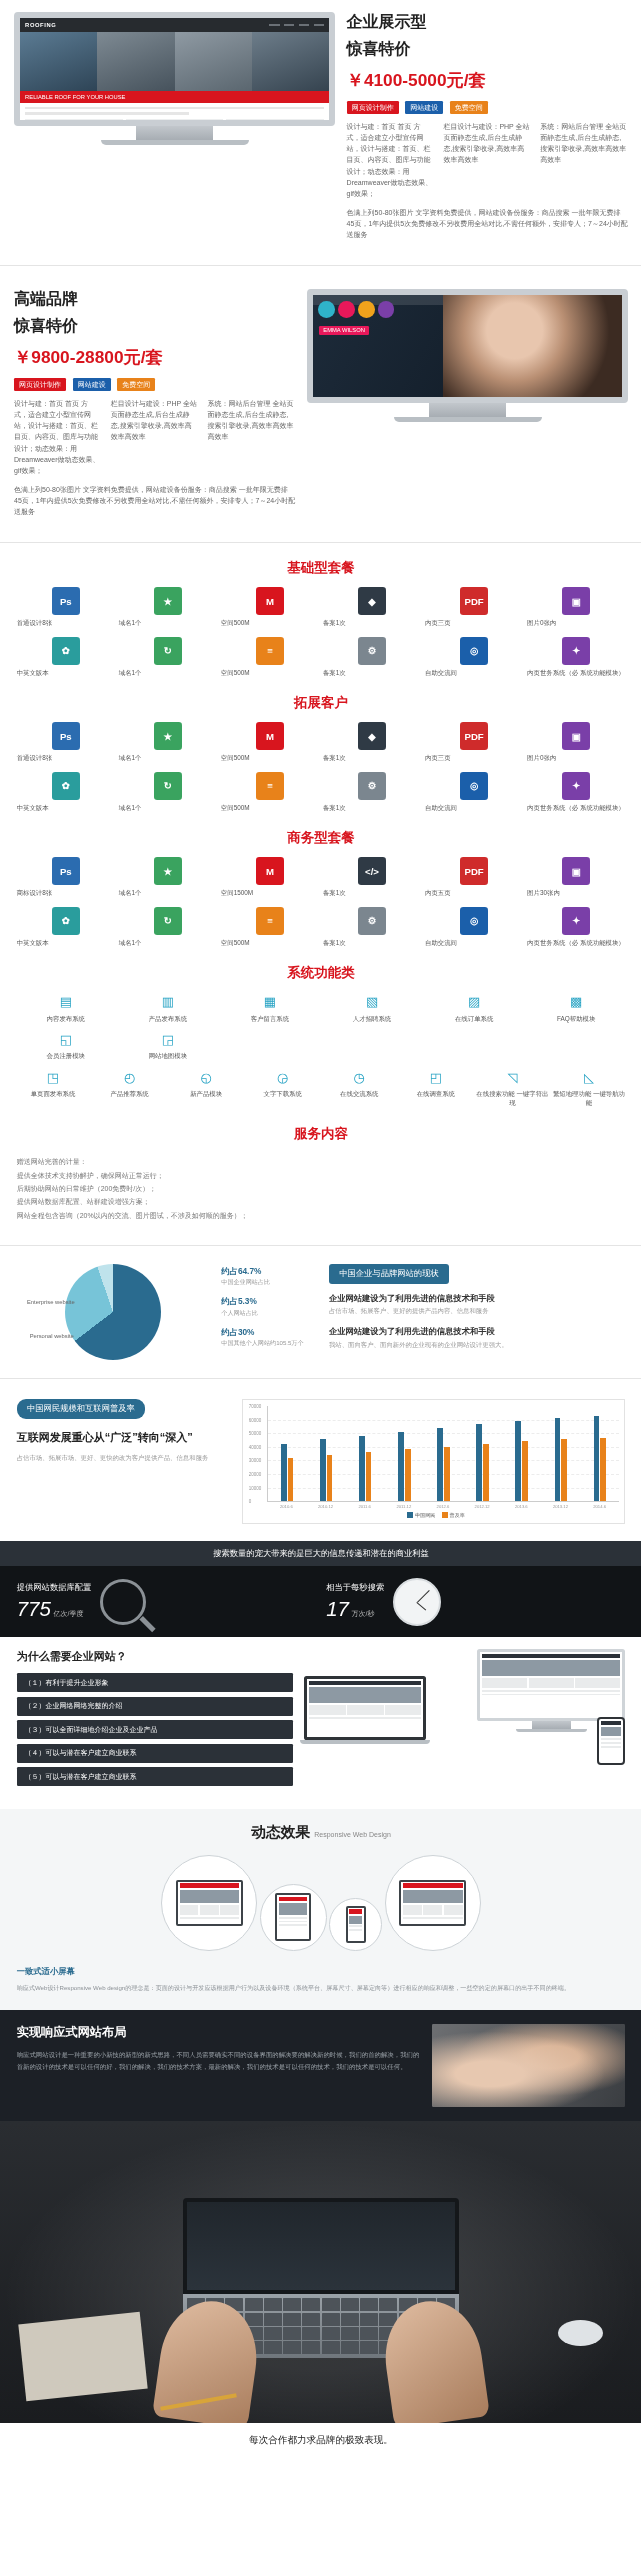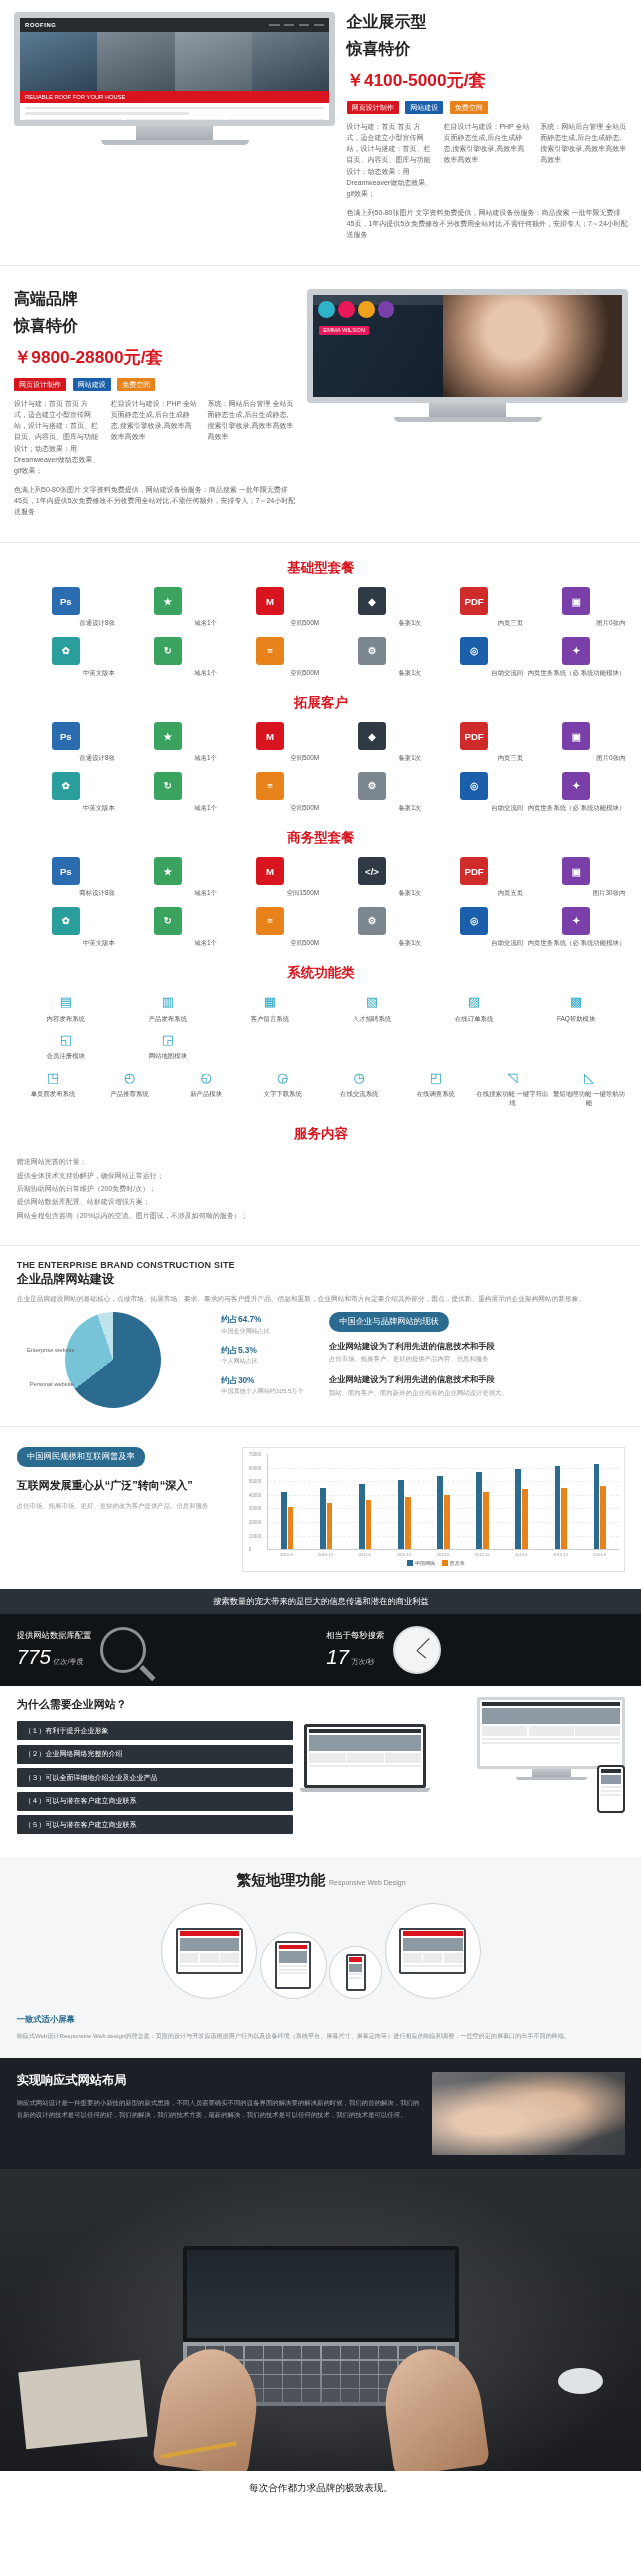--- a/index.html
+++ b/index.html
@@ -90,21 +90,21 @@
 
   
   .pkg-title {
     text-align:center; color:#d8151e; font-size:13.5px; font-weight:bold;
     margin:16.7px 0 10.3px 0;
   }
   .icon-grid {
     display:grid; grid-template-columns:repeat(6,1fr);
     gap:9px 3.9px; padding:0 16.7px;
   }
-  .icon-cell { text-align:right; }
+  .icon-cell { text-align:left; }
   .ic {
     width:28px; height:28px; margin:0 auto 3.9px auto; border-radius:3.2px;
     color:#fff; font-size:9.6px; font-weight:bold;
     display:flex; align-items:center; justify-content:center;
   }
   .icon-cell span { display:block; font-size:6.4px; color:#555; line-height:1.35; }
 
   
   .sys-grid {
     display:grid; grid-template-columns:repeat(6,1fr);
@@ -134,21 +134,21 @@
     margin:0 auto;
     position:relative;
   }
   .pie-lbl { position:absolute; font-size:5.8px; color:#666; }
   .pie-legend { flex:0 0 96px; }
   .pie-legend div { font-size:8.3px; color:#2a6b8f; margin-bottom:9px; font-weight:bold; }
   .pie-legend small { display:block; color:#999; font-size:6.1px; font-weight:normal; margin-top:1.3px; }
   .ent-right { flex:1; }
   .ent-pill {
     background:#2a6b8f; color:#fff; font-size:8.3px; padding:4.5px 10.3px;
-    border-radius:10px; display:inline-block; margin-bottom:9px;
+    border-radius:3px; display:inline-block; margin-bottom:9px;
   }
   .ent-right h4 { margin:0 0 2.6px 0; font-size:8.3px; color:#333; font-weight:bold; }
   .ent-right p { margin:0 0 9px 0; font-size:6.4px; color:#999; line-height:1.7; }
 
   
   .chart-sec { display:flex; gap:13px; padding:9px 16.7px 13px 16.7px; }
   .chart-left { width:212px; }
   .chart-pill {
     background:#2a6b8f; color:#fff; font-size:8.3px; padding:4.5px 10.3px;
     border-radius:9px; display:inline-block; margin-bottom:11.6px;
@@ -603,25 +603,20 @@
   <div class="svc">
     <p>赠送网站完善的计量：</p>
     <p>提供全体技术支持协解护，确保网站正常运行；</p>
     <p>后期协助网站的日常维护（200免费时/次）；</p>
     <p>提供网站数据库配置、站群建设增强方案；</p>
     <p>网站全程包含咨询（20%以内的交流、图片图试，不涉及如何顺的服务）；</p>
   </div>
 
   <div class="hr"></div>
 
-  <div class="ent-head">
-    <div class="ent-en">THE ENTERPRISE BRAND CONSTRUCTION SITE</div>
-    <div class="ent-cn">企业品牌网站建设</div>
-    <p class="ent-desc">企业是品牌建设网站的基础核心，点做市场、拓展市场、要求、要求的与客户提升产品、信息和重新，企业网站和市方向定要介绍其外部分，因点，提供新、重构展示的企业架构网站的新形象。</p>
-  </div>
 
   <div class="pie-wrap">
     <div class="pie-box">
       <div class="pie"></div>
       <div class="pie-lbl" style="left:10.3px;top:35px">Enterprise website</div>
       <div class="pie-lbl" style="left:13px;top:69px">Personal website</div>
     </div>
     <div class="pie-legend">
       <div><span>约占64.7%</span><small>中国企业网站占比</small></div>
       <div><span>约占5.3%</span><small>个人网站占比</small></div>
@@ -787,21 +782,21 @@
               <div class="ln"></div>
               <div class="ln"></div>
               <div class="ln"></div>
             </div>
           </div>
       </div>
     </div>
   </div>
 
   <div class="resp">
-    <h2><span>繁短地理功能</span><small>Responsive Web Design</small></h2>
+    <h2><span>动态效果</span><small>Responsive Web Design</small></h2>
     <div class="resp-illu">
       <div class="circ">
         <div class="scr-box" style="width:67px;height:46px">
           <div class="mini">
               <div class="hdr" style="background:#d8151e"></div>
               <div class="bnr" style="height:13px"></div>
               <div class="grid3">
                 <span></span>
                 <span></span>
                 <span></span>

